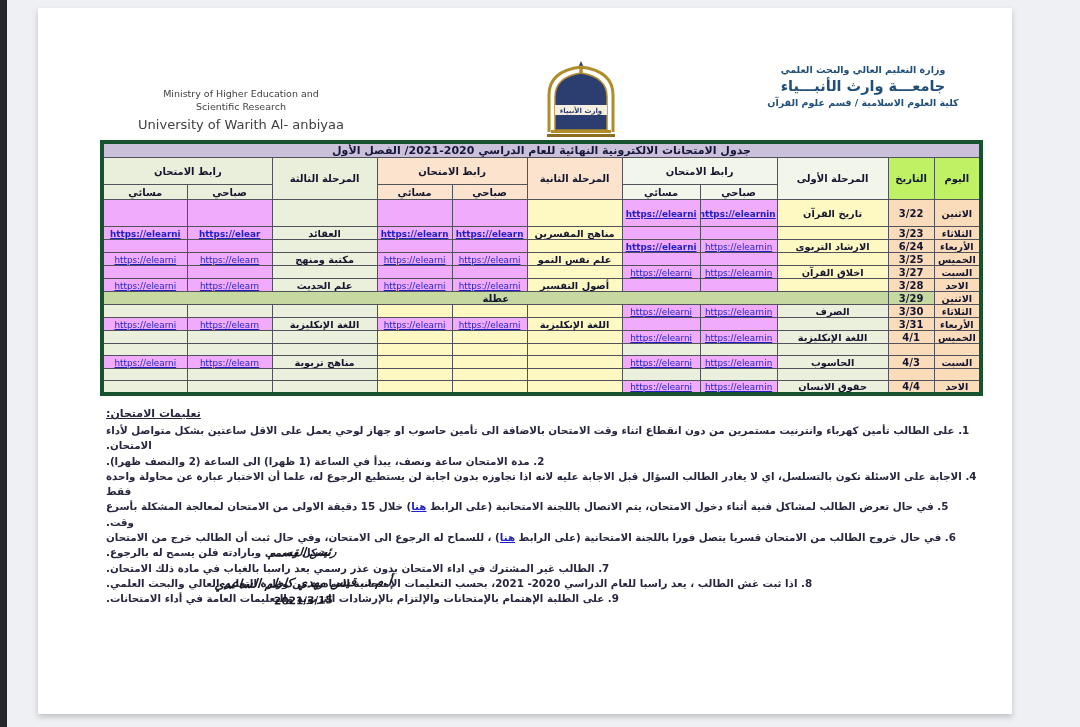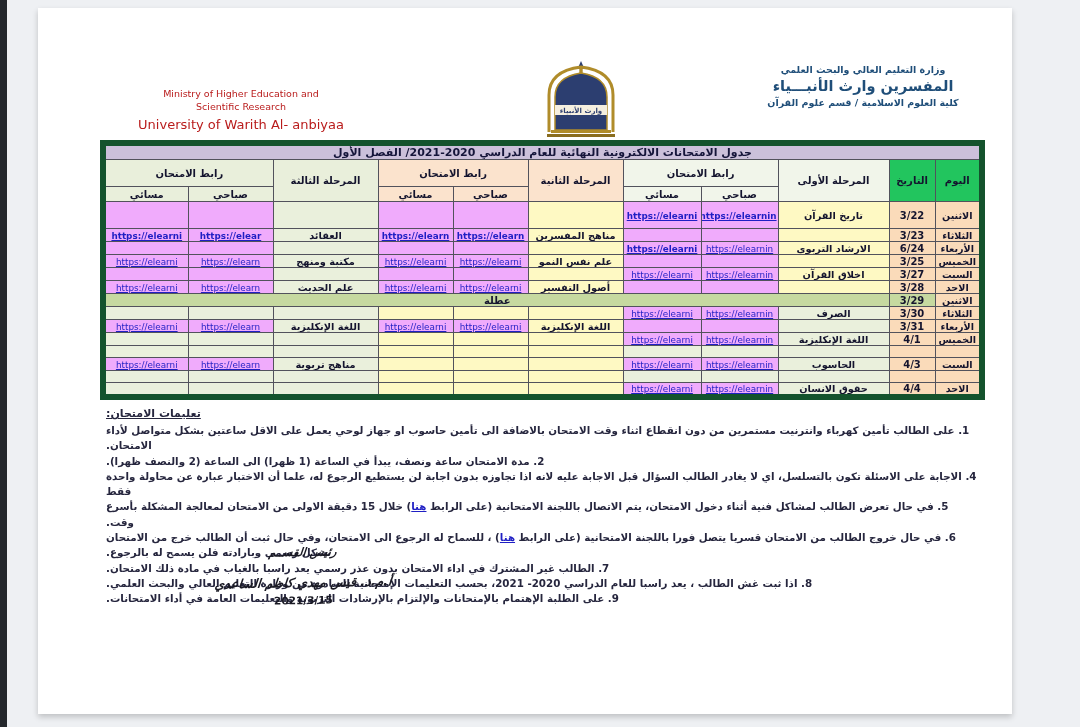--- a/index.html
+++ b/index.html
@@ -5,44 +5,44 @@
   * { margin:0; padding:0; box-sizing:border-box; }
   html,body { width:1080px; height:727px; overflow:hidden; }
   body { background:#eef0f3; font-family:"DejaVu Sans", sans-serif; position:relative; }
 
   .scan-edge { position:absolute; left:0; top:0; width:7px; height:727px; background:#24272c; }
   .page { position:absolute; left:38px; top:8px; width:974px; height:706px; background:#ffffff;
           box-shadow:0 3px 6px rgba(0,0,0,.20); }
 
   
   .en-header { position:absolute; left:72px; top:80px; width:262px; text-align:center;
-               color:#b91c1c; direction:ltr; }
+               color:#404040; direction:ltr; }
   .en-header .sm { font-size:9.5px; line-height:12.5px; }
   .en-header .univ { font-size:13px; margin-top:4px; }
 
   .ar-header { position:absolute; left:700px; top:56px; width:250px; text-align:center;
                color:#1f4e79; direction:rtl; }
   .ar-header .l1 { font-size:9.5px; font-weight:bold; }
   .ar-header .l2 { font-size:14.5px; font-weight:bold; margin-top:3px; letter-spacing:1px; }
   .ar-header .l3 { font-size:9.5px; font-weight:bold; margin-top:3px; }
 
   .logo { position:absolute; left:500px; top:52px; width:86px; height:78px; }
 
   
   .exam-table-wrap { position:absolute; left:62px; top:132px; width:880px; }
   table.exam { border-collapse:collapse; table-layout:fixed; width:879px; direction:rtl;
                font-size:9.5px; color:#14142e; }
   table.exam td { border:1px solid #52525c; text-align:center; vertical-align:middle;
                   overflow:hidden; white-space:nowrap; padding:0 1px; height:13px; }
-  table.exam { border:6px solid #14532d; }
+  table.exam { border:4px solid #14532d; }
   tr.tall td { height:27px; }
   tr.short td { height:12px; }
   td.title-cell { background:#cbc0da; font-weight:bold; font-size:11px; color:#15153a; height:22px; }
   td.hdr { font-weight:bold; font-size:10px; }
-  .bg-hd  { background:#22c55e; }
+  .bg-hd  { background:#bef264; }
   .bg-h1  { background:#f1f5ea; }
   .bg-h2  { background:#fbe3cd; }
   .bg-h3  { background:#e9efdb; }
   .bg-d   { background:#fadbba; }
   .bg-p   { background:#fef9c3; }
   .bg-g   { background:#eaf0dc; }
   .bg-w   { background:#f0abfc; }
   .bg-h   { background:#c6d9a0; }
   .bold   { font-weight:bold; }
   td .lnk { color:#1f1fc4; text-decoration:underline; font-size:8.8px; cursor:pointer; }
@@ -87,21 +87,21 @@
       <path d="M17,70 L17,37 Q17,17 43,13 Q69,17 69,37 L69,70 Z" fill="#2c3e70" stroke="#b08c2a" stroke-width="1.5"></path>
       <rect x="17" y="45" width="52" height="10" fill="#f5efdf"></rect>
       <text x="43" y="53" font-size="7" text-anchor="middle" fill="#2c3e70" font-weight="bold" font-family="DejaVu Sans, sans-serif">وارث الأنبياء</text>
       <rect x="13" y="70" width="60" height="3" fill="#b08c2a"></rect>
       <rect x="9" y="74" width="68" height="3" fill="#8a6d1f"></rect>
     </svg>
   </div>
 
   <div class="ar-header">
     <div class="l1">وزارة التعليم العالي والبحث العلمي</div>
-    <div class="l2">المفسرين وارث الأنبـــياء</div>
+    <div class="l2">جامعـــة وارث الأنبـــياء</div>
     <div class="l3">كلية العلوم الاسلامية / قسم علوم القرآن</div>
   </div>
 
   <div class="exam-table-wrap">
     <table class="exam">
       <colgroup>
         <col style="width:47px">
           <col style="width:46px">
         <col style="width:111px">
           <col style="width:77px">

